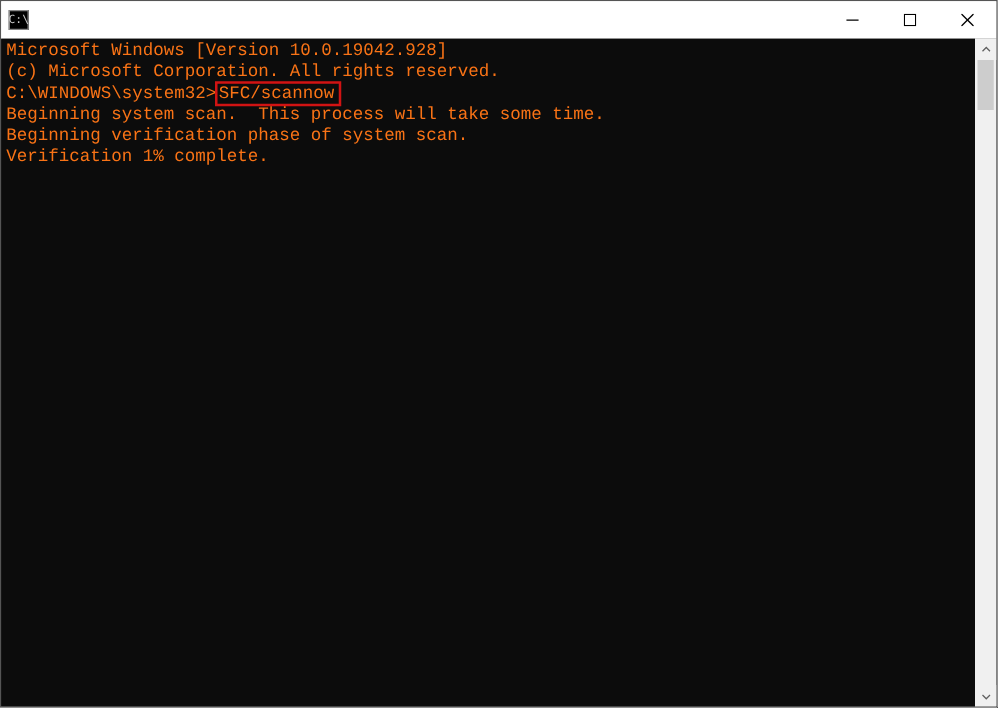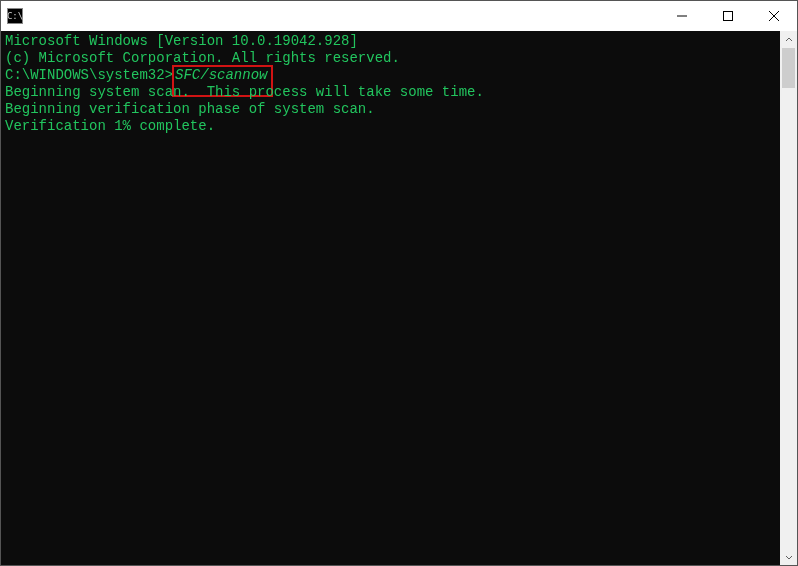--- a/index.html
+++ b/index.html
@@ -57,21 +57,21 @@
   }
   .win-btn svg { width: 10px; height: 10px; }
   .client {
     flex: 1 1 auto;
     display: flex;
     background: #000;
   }
   .console {
     flex: 1 1 auto;
     background: #0c0c0c;
-    color: #22c55e;
+    color: #f97316;
     font-family: Consolas, "Courier New", monospace;
     font-size: 14px;
     line-height: 17px;
     padding: 2px 4px;
     white-space: pre;
     overflow: hidden;
   }
   .scrollbar {
     width: 17px;
     background: #f0f0f0;
@@ -90,23 +90,22 @@
   .sb-thumb {
     position: absolute;
     top: 17px;
     left: 2px;
     width: 13px;
     height: 40px;
     background: #cdcdcd;
   }
   .highlight-box {
     border: 2px solid #d11313;
-    padding: 0 4px 12px 1px;
+    padding: 0 4px 0 1px;
     margin-left: -1px;
-    font-style: italic;
   }
   .line { display: block; }
 </style>
 </head>
 <body>
 
 <div class="window">
 
   <div class="titlebar">
     <span class="titlebar-icon">C:\</span>

